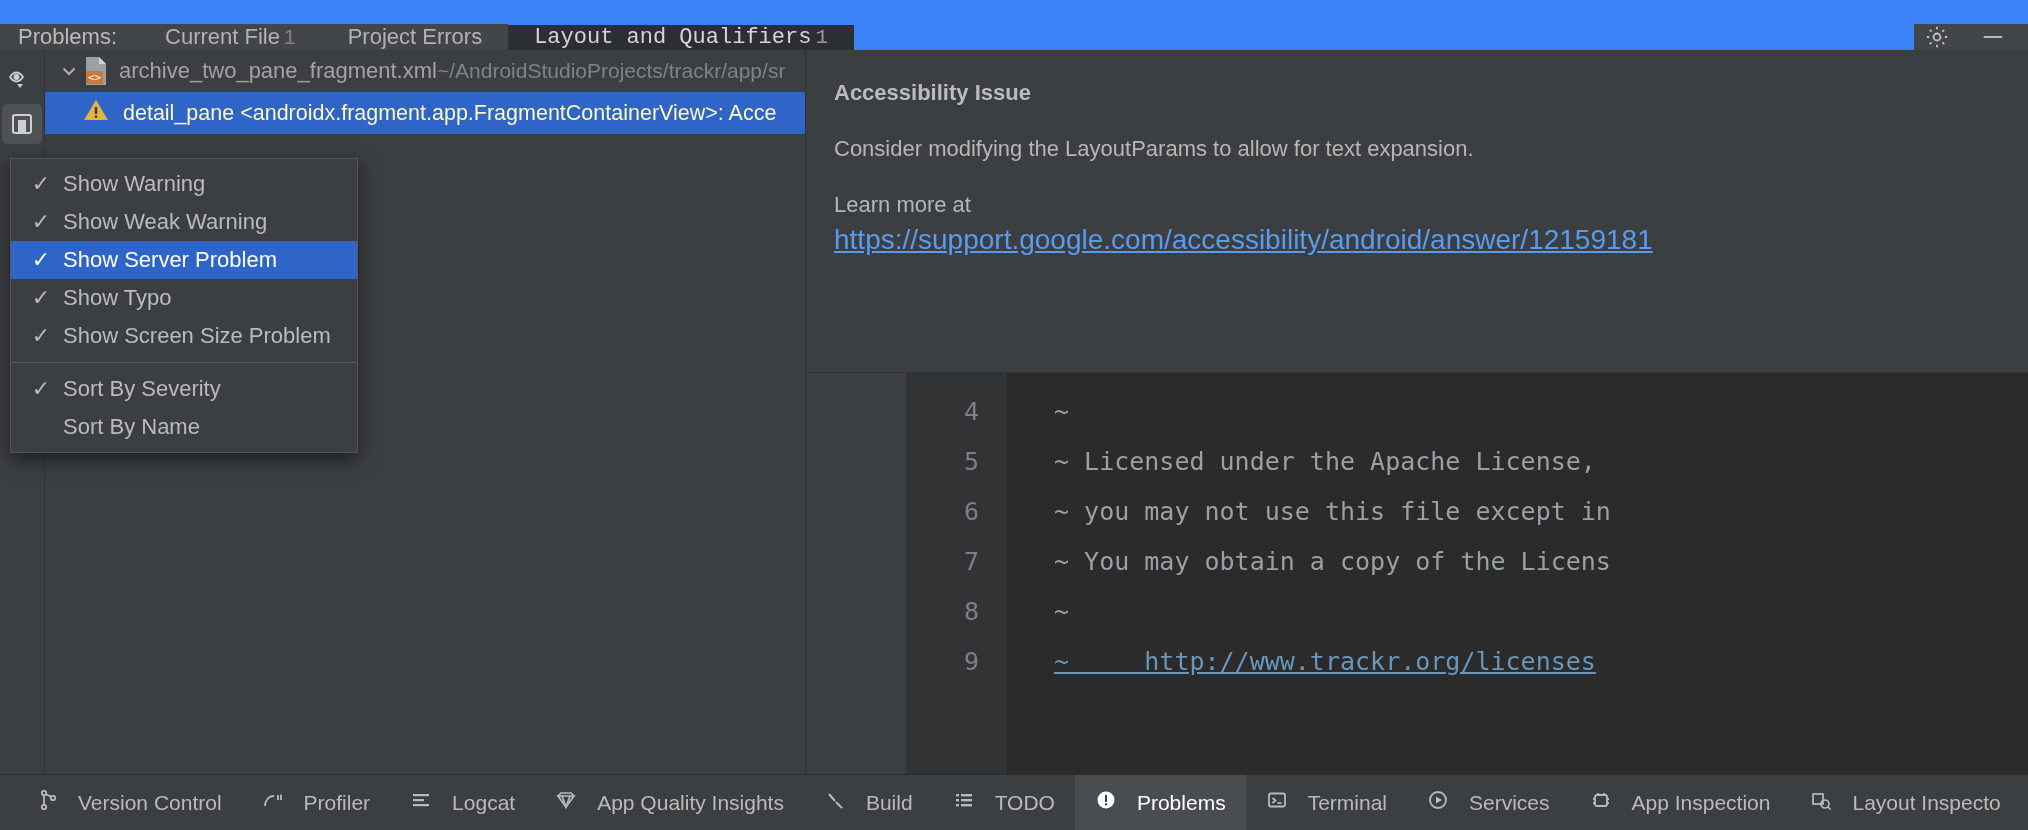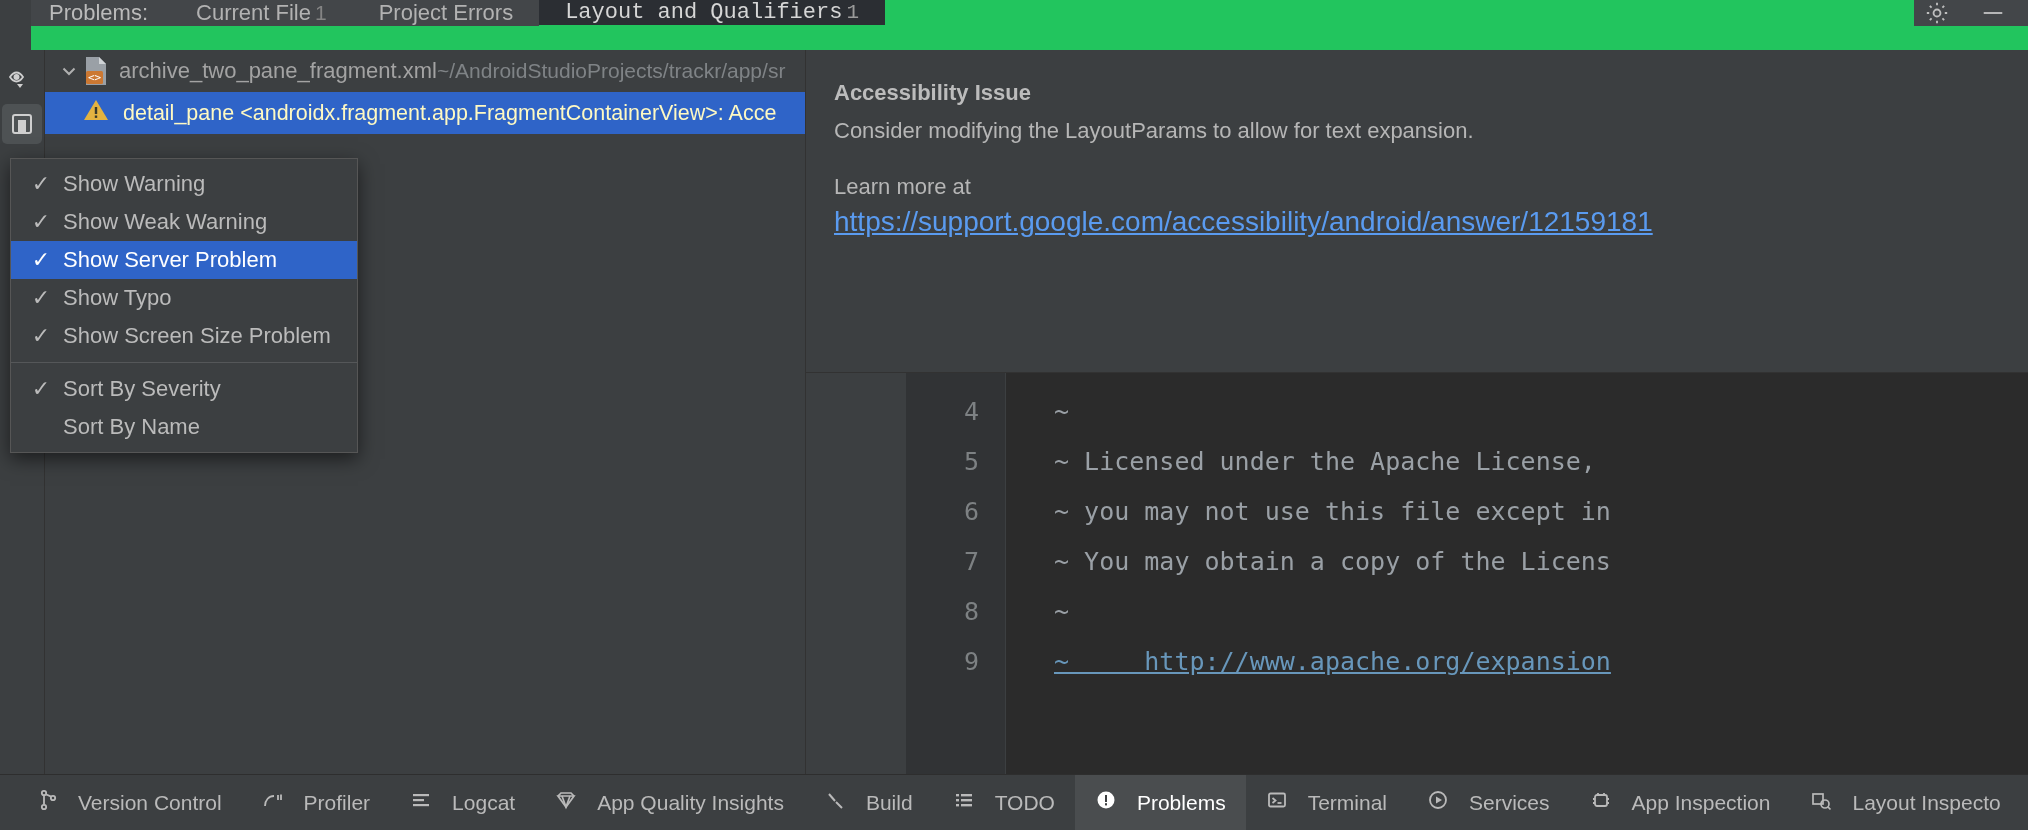--- a/index.html
+++ b/index.html
@@ -12,25 +12,24 @@
   .app {
     position: relative;
     width: 2028px; height: 830px;
     background: #3c3f41;
     display: flex; flex-direction: column;
   }
 
   
   .tabbar {
     height: 50px;
-    background: #22c55e;
-    display: flex; align-items: flex-start;
+    background: #3b82f6;
+    display: flex; align-items: flex-end;
     position: relative;
     flex: 0 0 50px;
-    margin-left: 31px;
   }
   .tab-label-static {
     display: flex; align-items: center;
     padding: 0 22px 0 18px;
     color: #bbbbbb;
     font-size: 22px;
     background: #434649;
   }
   .tab {
     display: flex; align-items: center;
@@ -130,21 +129,21 @@
   .detail-top {
     height: 322px;
     padding: 30px 0 0 28px;
     flex: 0 0 322px;
     overflow: hidden;
   }
   .detail-title {
     color: #bcbcbc;
     font-size: 22px;
     font-weight: bold;
-    margin-bottom: 12px;
+    margin-bottom: 30px;
   }
   .detail-body {
     color: #b6b6b6;
     font-size: 22px;
     margin-bottom: 30px;
   }
   .detail-learn { color: #b6b6b6; font-size: 22px; margin-bottom: 6px; }
   .detail-link { color: #5a9bf0; font-size: 28px; cursor: default; white-space: nowrap; }
 
   
@@ -349,21 +348,21 @@
           <div>7</div>
           <div>8</div>
           <div>9</div>
         </div>
         <div class="codelines">
           <div>~</div>
           <div>~ Licensed under the Apache License,</div>
           <div>~ you may not use this file except in</div>
           <div>~ You may obtain a copy of the Licens</div>
           <div>~</div>
-          <div class="lnk">~     http://www.apache.org/expansion</div>
+          <div class="lnk">~     http://www.trackr.org/licenses</div>
         </div>
       </div>
     </div>
 
     <div class="menu">
       <div class="menu-item">
         <span class="menu-check">✓</span>
         <span>Show Warning</span>
       </div>
       <div class="menu-item">

